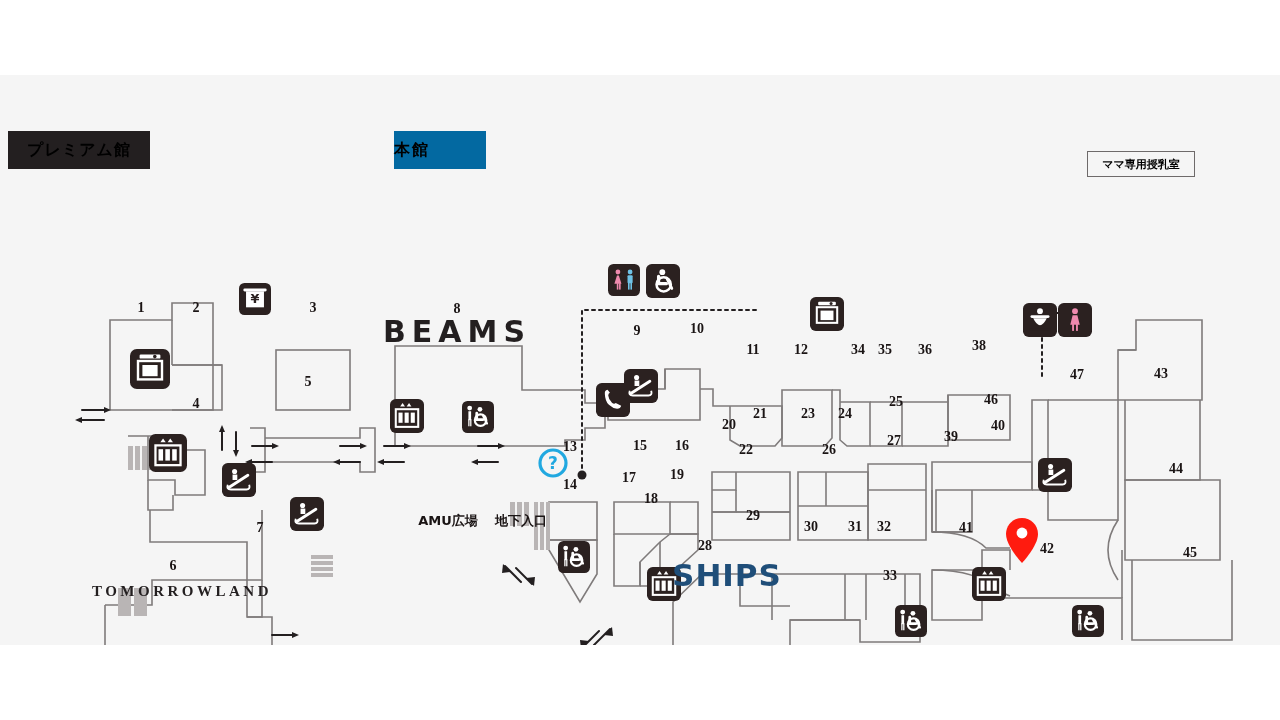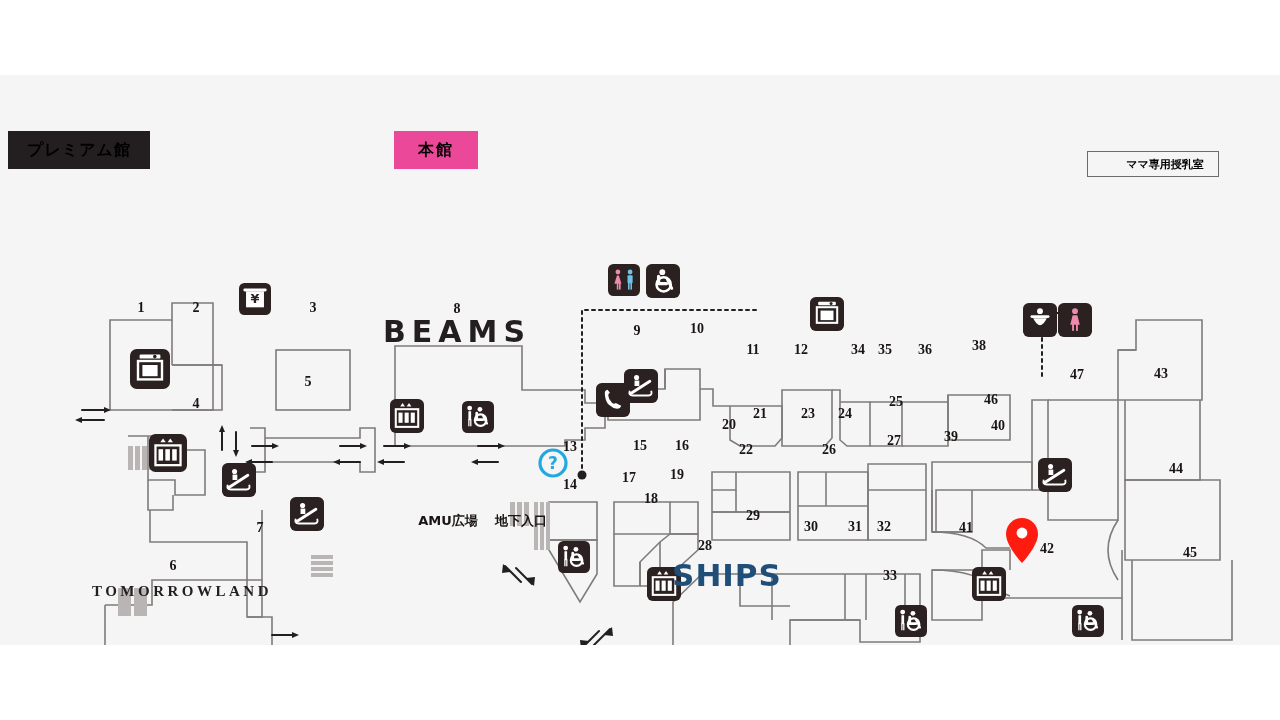--- a/index.html
+++ b/index.html
@@ -517,23 +517,23 @@
       <g>
         <path class="pin" d="M1022 368 c-9 0 -16 7 -16 16 c0 12 16 29 16 29 c0 0 16 -17 16 -29 c0 -9 -7 -16 -16 -16 z"></path>
         <circle cx="1022" cy="383" r="5.4" fill="#ffffff"></circle>
       </g>
 
     </svg>
 
     <div class="plate" style="position:absolute;left:8px;top:56px;width:142px;height:38px;background:#231f20;display:flex;align-items:center;justify-content:center;">
       <span class="blklabel" style="font-size:16px;letter-spacing:1px;">プレミアム館</span>
     </div>
-    <div class="plate" style="position:absolute;left:394px;top:56px;width:84px;height:38px;background:#ec4899;display:flex;align-items:center;justify-content:center;">
+    <div class="plate" style="position:absolute;left:394px;top:56px;width:92px;height:38px;background:#0369a1;display:flex;align-items:center;justify-content:flex-start;">
       <span class="blklabel" style="font-size:16px;letter-spacing:2px;">本館</span>
     </div>
 
 
-    <div style="position:absolute;left:1087px;top:76px;width:106px;height:24px;background:#f5f5f5;border:1.4px solid #6e6a6a;display:flex;align-items:center;justify-content:center;padding-left:24px;">
+    <div style="position:absolute;left:1087px;top:76px;width:106px;height:24px;background:#f5f5f5;border:1.4px solid #6e6a6a;display:flex;align-items:center;justify-content:center;">
       <span class="jp" style="font-size:11px;">ママ専用授乳室</span>
     </div>
 
   </div>
 </div>
 
 </body></html>

